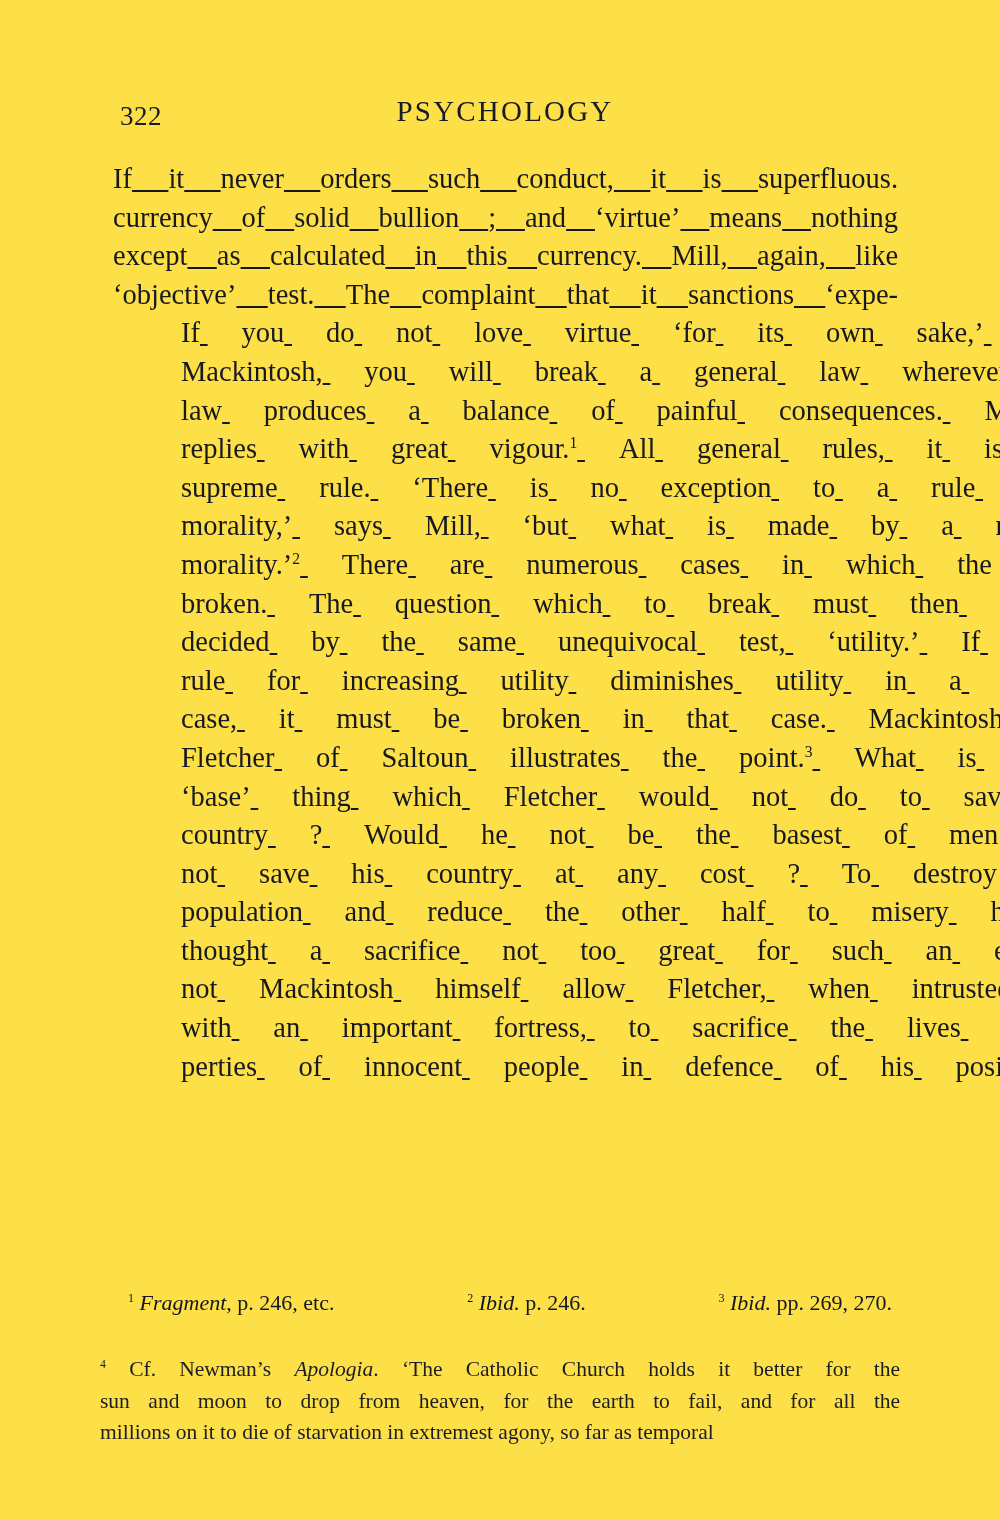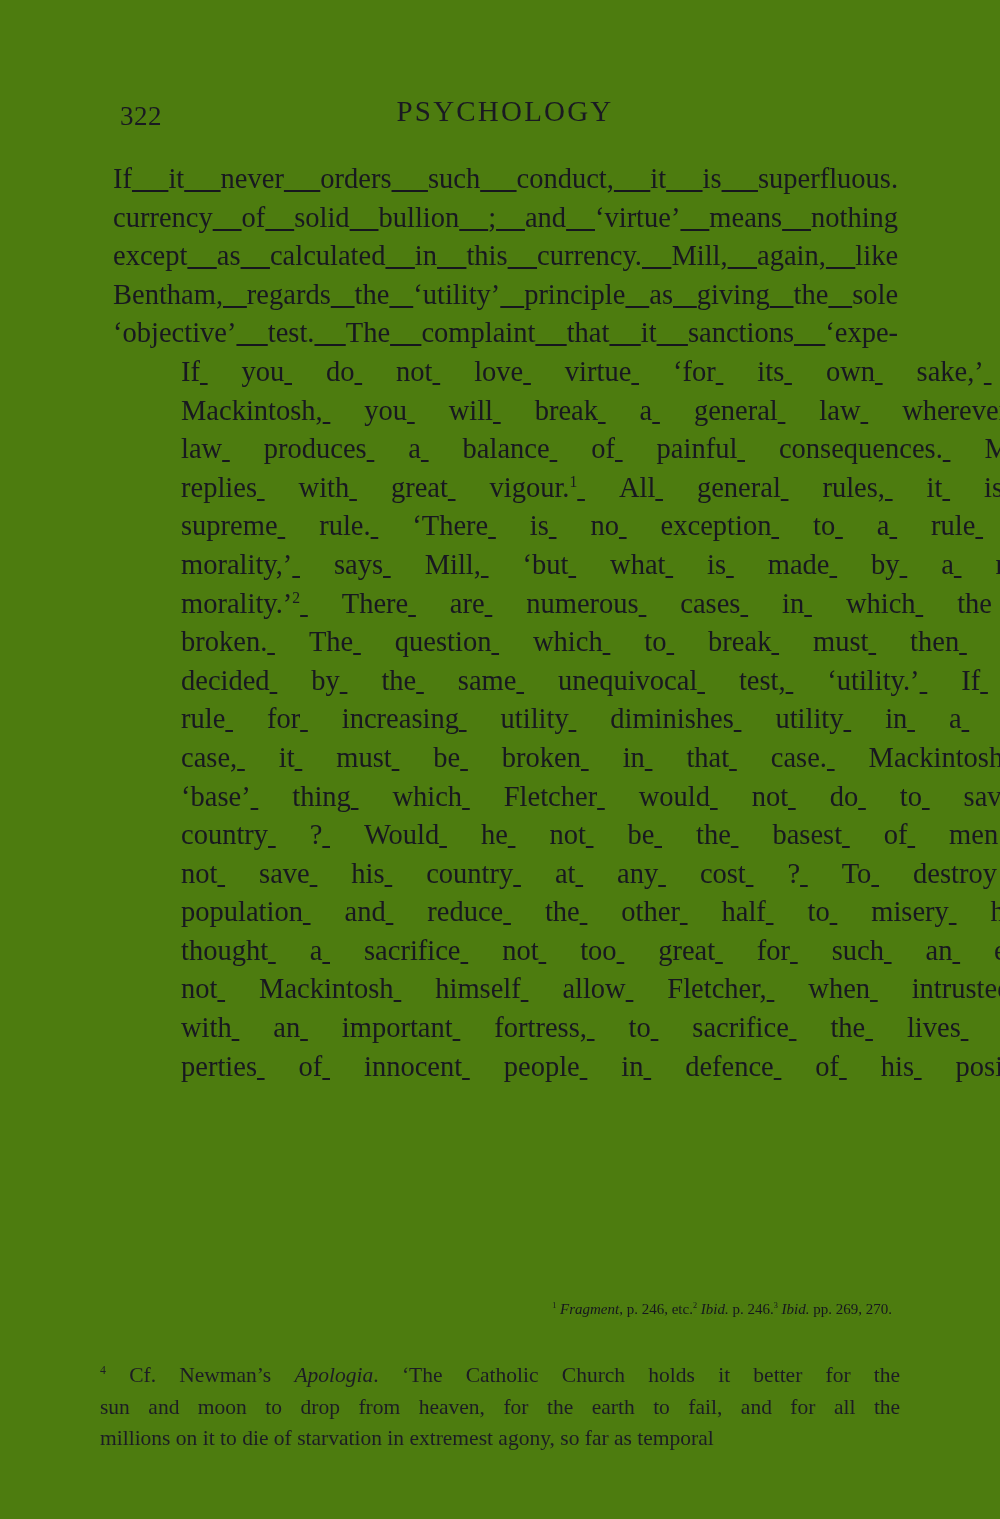--- a/index.html
+++ b/index.html
@@ -13,21 +13,21 @@
     font-family: "Liberation Serif", serif;
     color: #16161e;
     position: relative;
     overflow: hidden;
   }
   .page {
     position: absolute;
     top: 0; left: 0;
     width: 1000px;
     height: 1519px;
-    background: #4d7c0f;
+    background: #fde047;
   }
   
   .running-head {
     position: absolute;
     top: 95px;
     left: 110px;
     width: 790px;
     height: 40px;
   }
   .folio {
@@ -86,25 +86,24 @@
   }
   
   .footnotes {
     position: absolute;
     left: 100px;
     top: 1288px;
     width: 800px;
   }
   .fn-row1 {
     display: flex;
-    justify-content: flex-end;
-    font-size: 15px;
+    justify-content: space-between;
+    font-size: 22px;
     line-height: 30px;
     padding: 0 8px 0 28px;
-    margin-top: 6px;
   }
   .fn-block {
     font-size: 21.5px;
     line-height: 31.5px;
     text-align: justify;
     color: #1c1c24;
     margin-top: 36px;
   }
   .fn-line {
     display: block;
@@ -124,35 +123,35 @@
     <div class="folio">322</div>
     <div class="head-title">PSYCHOLOGY</div>
   </div>
 
   <div class="body-text">
 
     <p class="para" id="para-1">
         <span class="line"><span>If</span> <span>it</span> <span>never</span> <span>orders</span> <span>such</span> <span>conduct,</span> <span>it</span> <span>is</span> <span>superfluous.</span></span>
         <span class="line"><span>currency</span> <span>of</span> <span>solid</span> <span>bullion</span> <span>;</span> <span>and</span> <span>‘virtue’</span> <span>means</span> <span>nothing</span></span>
         <span class="line"><span>except</span> <span>as</span> <span>calculated</span> <span>in</span> <span>this</span> <span>currency.</span> <span>Mill,</span> <span>again,</span> <span>like</span></span>
-        <span class="line"><span>Bentham,</span> <span>regards</span> <span>the</span> <span>‘utility’</span> <span>principle</span> <span>as</span> <span>giving</span> <span>the</span> <span>sole</span></span>
         <span class="line"><span>‘objective’</span> <span>test.</span> <span>The</span> <span>complaint</span> <span>that</span> <span>it</span> <span>sanctions</span> <span>‘expe-</span></span>
       </p>
     <p class="para indent" id="para-2">
         <span class="line"><span>If</span> <span>you</span> <span>do</span> <span>not</span> <span>love</span> <span>virtue</span> <span>‘for</span> <span>its</span> <span>own</span> <span>sake,’</span> <span>said</span></span>
         <span class="line"><span>Mackintosh,</span> <span>you</span> <span>will</span> <span>break</span> <span>a</span> <span>general</span> <span>law</span> <span>wherever</span> </span>
         <span class="line"><span>law</span> <span>produces</span> <span>a</span> <span>balance</span> <span>of</span> <span>painful</span> <span>consequences.</span> <span>Mill</span></span>
         <span class="line"><span>replies</span> <span>with</span> <span>great</span> <span>vigour.<sup>1</sup></span> <span>All</span> <span>general</span> <span>rules,</span> <span>it</span> <span>is</span> </span>
         <span class="line"><span>supreme</span> <span>rule.</span> <span>‘There</span> <span>is</span> <span>no</span> <span>exception</span> <span>to</span> <span>a</span> <span>rule</span> <span>of</span></span>
         <span class="line"><span>morality,’</span> <span>says</span> <span>Mill,</span> <span>‘but</span> <span>what</span> <span>is</span> <span>made</span> <span>by</span> <span>a</span> <span>rule</span> </span>
         <span class="line"><span>morality.’<sup>2</sup></span> <span>There</span> <span>are</span> <span>numerous</span> <span>cases</span> <span>in</span> <span>which</span> <span>the</span></span>
         <span class="line"><span>broken.</span> <span>The</span> <span>question</span> <span>which</span> <span>to</span> <span>break</span> <span>must</span> <span>then</span> <span>be</span></span>
         <span class="line"><span>decided</span> <span>by</span> <span>the</span> <span>same</span> <span>unequivocal</span> <span>test,</span> <span>‘utility.’</span> <span>If</span> <span>a</span></span>
         <span class="line"><span>rule</span> <span>for</span> <span>increasing</span> <span>utility</span> <span>diminishes</span> <span>utility</span> <span>in</span> <span>a</span> <span>given</span></span>
         <span class="line"><span>case,</span> <span>it</span> <span>must</span> <span>be</span> <span>broken</span> <span>in</span> <span>that</span> <span>case.</span> <span>Mackintosh’s</span></span>
+        <span class="line"><span>Fletcher</span> <span>of</span> <span>Saltoun</span> <span>illustrates</span> <span>the</span> <span>point.<sup>3</sup></span> <span>What</span> <span>is</span> <span>the</span></span>
         <span class="line"><span>‘base’</span> <span>thing</span> <span>which</span> <span>Fletcher</span> <span>would</span> <span>not</span> <span>do</span> <span>to</span> <span>save</span> </span>
         <span class="line"><span>country</span> <span>?</span> <span>Would</span> <span>he</span> <span>not</span> <span>be</span> <span>the</span> <span>basest</span> <span>of</span> <span>men</span>   </span>
         <span class="line"><span>not</span> <span>save</span> <span>his</span> <span>country</span> <span>at</span> <span>any</span> <span>cost</span> <span>?</span> <span>To</span> <span>destroy</span>  </span>
         <span class="line"><span>population</span> <span>and</span> <span>reduce</span> <span>the</span> <span>other</span> <span>half</span> <span>to</span> <span>misery</span> <span>has</span> </span>
         <span class="line"><span>thought</span> <span>a</span> <span>sacrifice</span> <span>not</span> <span>too</span> <span>great</span> <span>for</span> <span>such</span> <span>an</span> <span>end.</span> </span>
         <span class="line"><span>not</span> <span>Mackintosh</span> <span>himself</span> <span>allow</span> <span>Fletcher,</span> <span>when</span> <span>intrusted</span></span>
         <span class="line"><span>with</span> <span>an</span> <span>important</span> <span>fortress,</span> <span>to</span> <span>sacrifice</span> <span>the</span> <span>lives</span> <span>and</span> </span>
         <span class="line last"><span>perties</span> <span>of</span> <span>innocent</span> <span>people</span> <span>in</span> <span>defence</span> <span>of</span> <span>his</span> <span>position</span> </span>
       </p>
 

